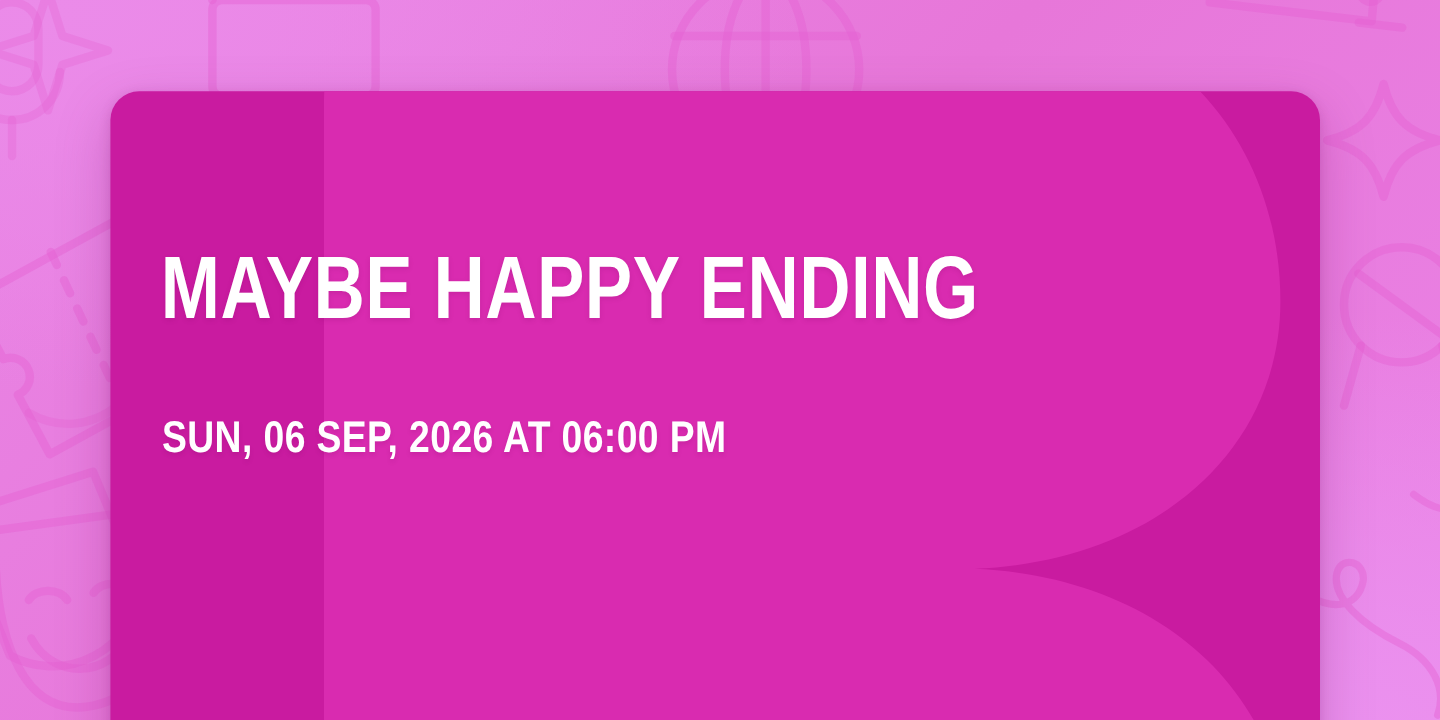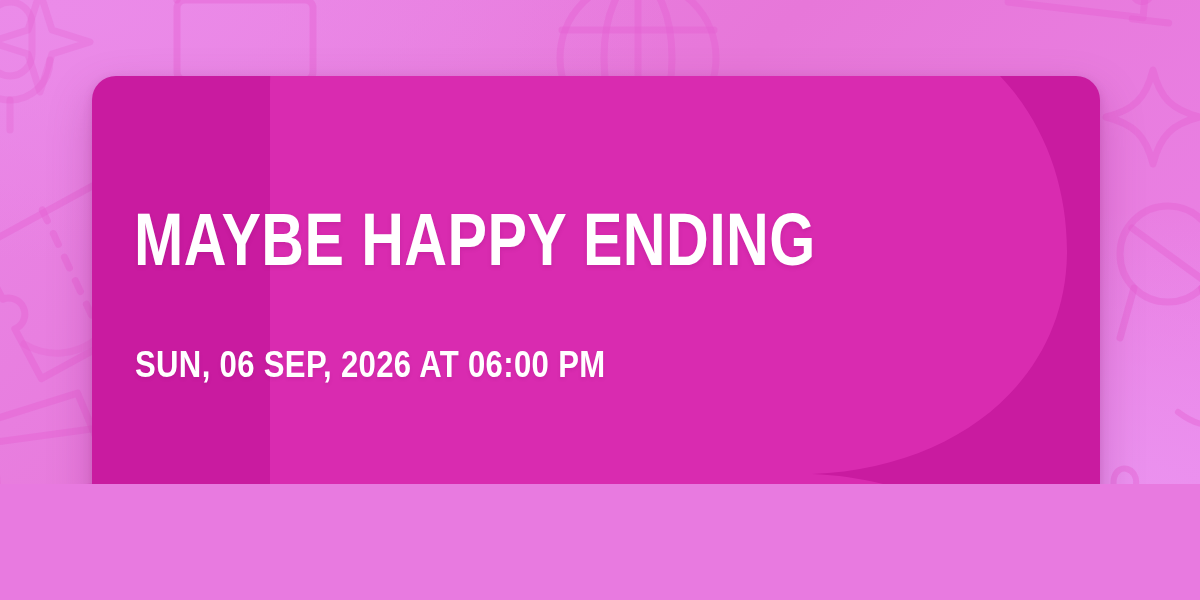--- a/index.html
+++ b/index.html
@@ -13,21 +13,21 @@
 
   body {
     font-family: "Liberation Sans", "DejaVu Sans", sans-serif;
     background: #e87ae0;
   }
 
   
   .stage {
     position: relative;
     width: 1200px;
-    height: 484px;
+    height: 600px;
     overflow: hidden;
     background:
       radial-gradient(115% 105% at 88% 104%, #eb93f0 0%, rgba(235,147,240,0) 58%),
       radial-gradient(95% 95% at 4% 2%, #eb8be9 0%, rgba(235,139,233,0) 55%),
       linear-gradient(135deg, #e986e6 0%, #e777d9 48%, #ea83e6 100%);
   }
 
   
   .bg-pattern {
     position: absolute;

